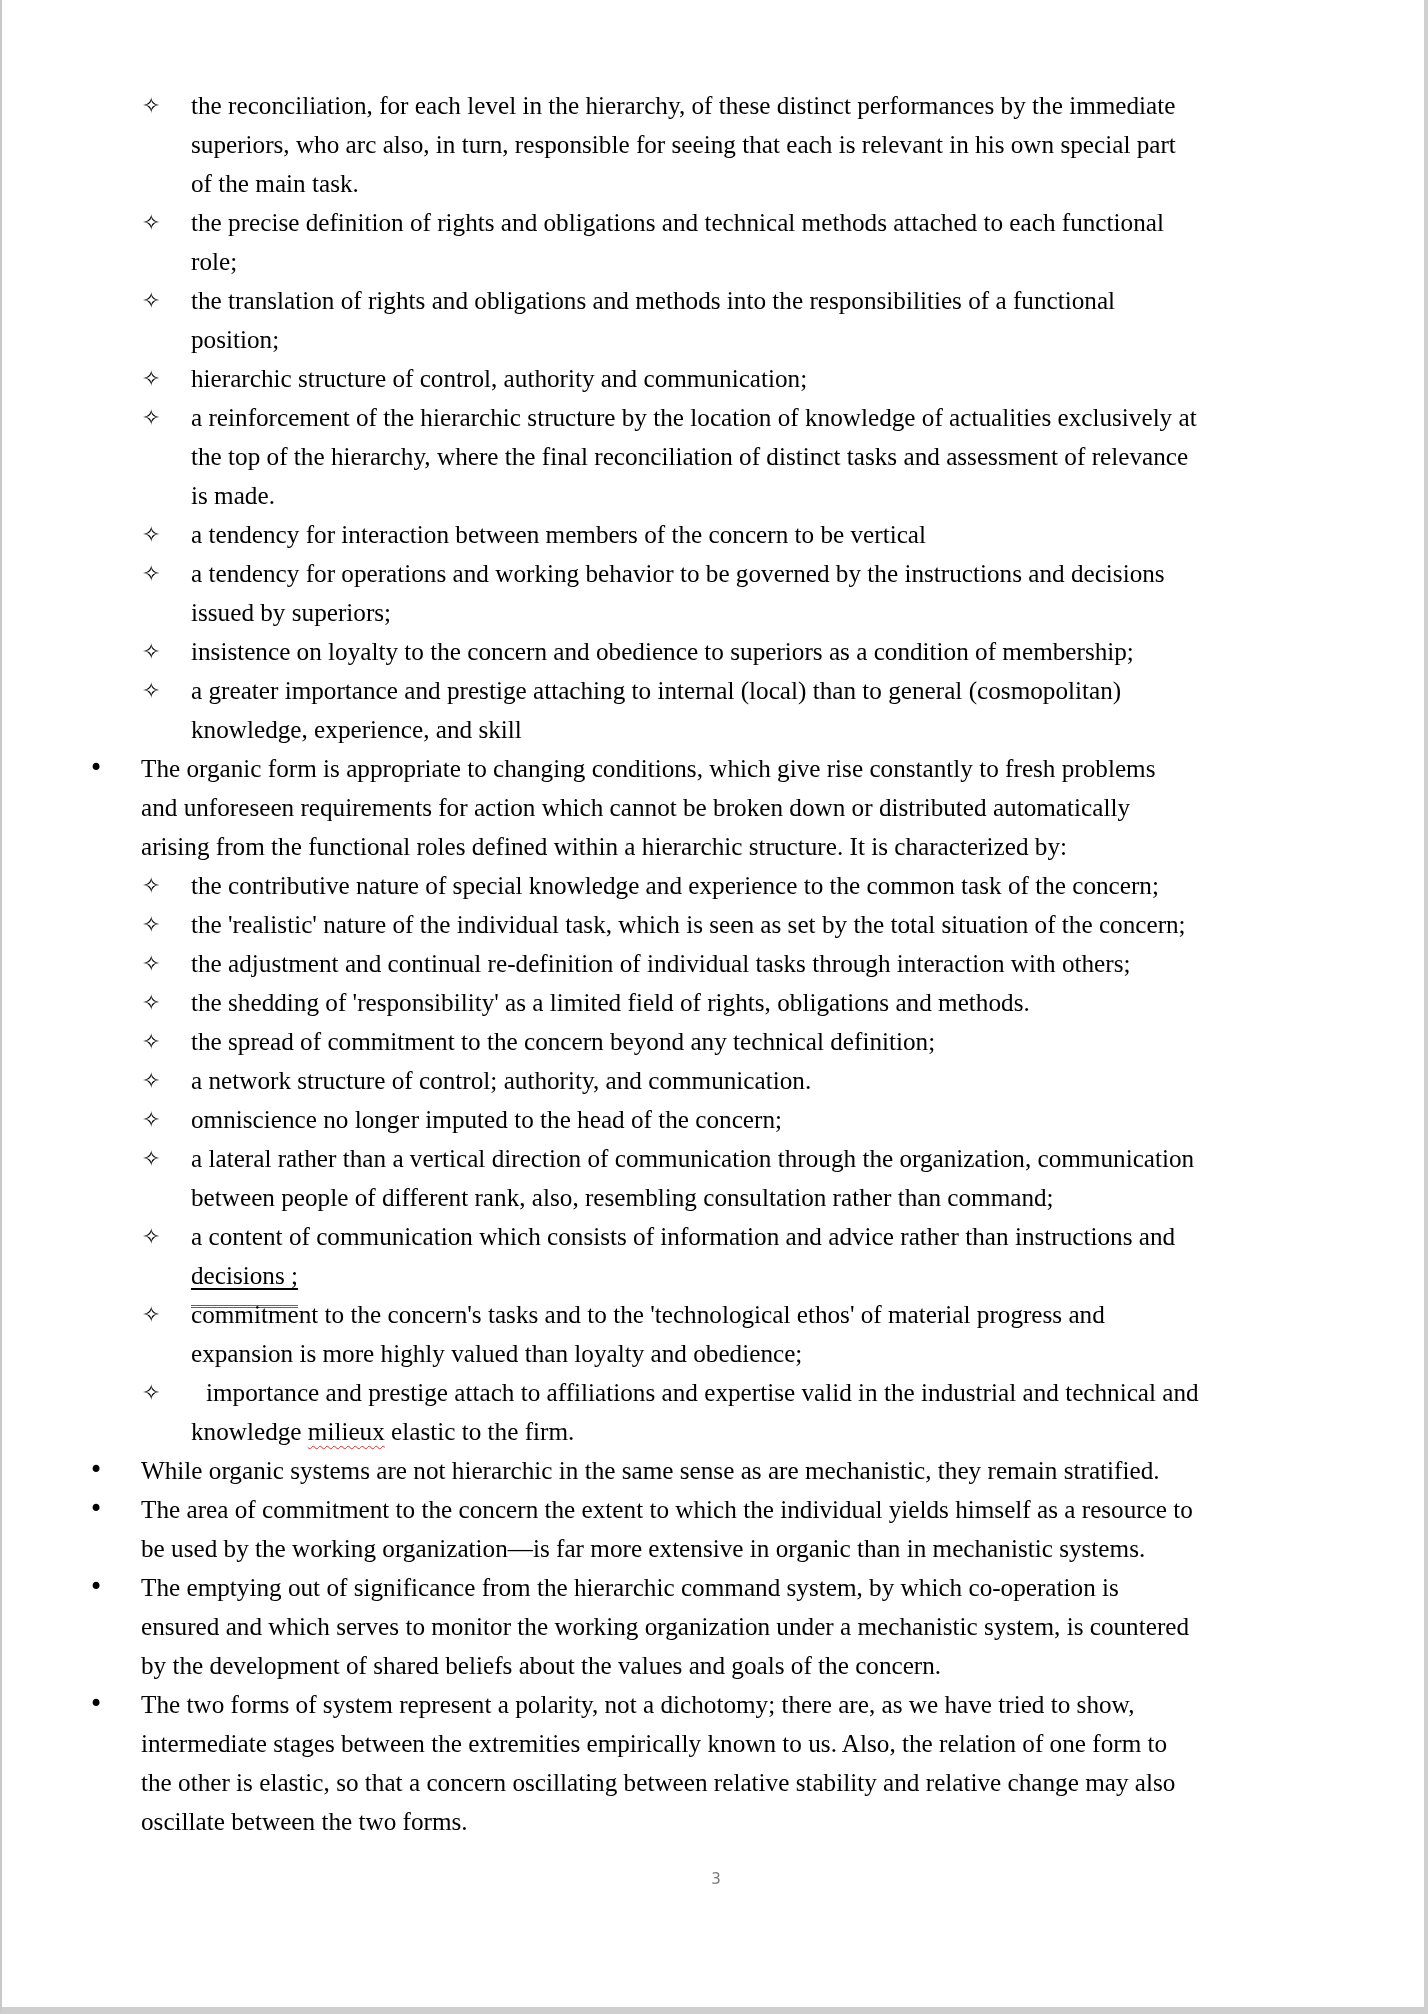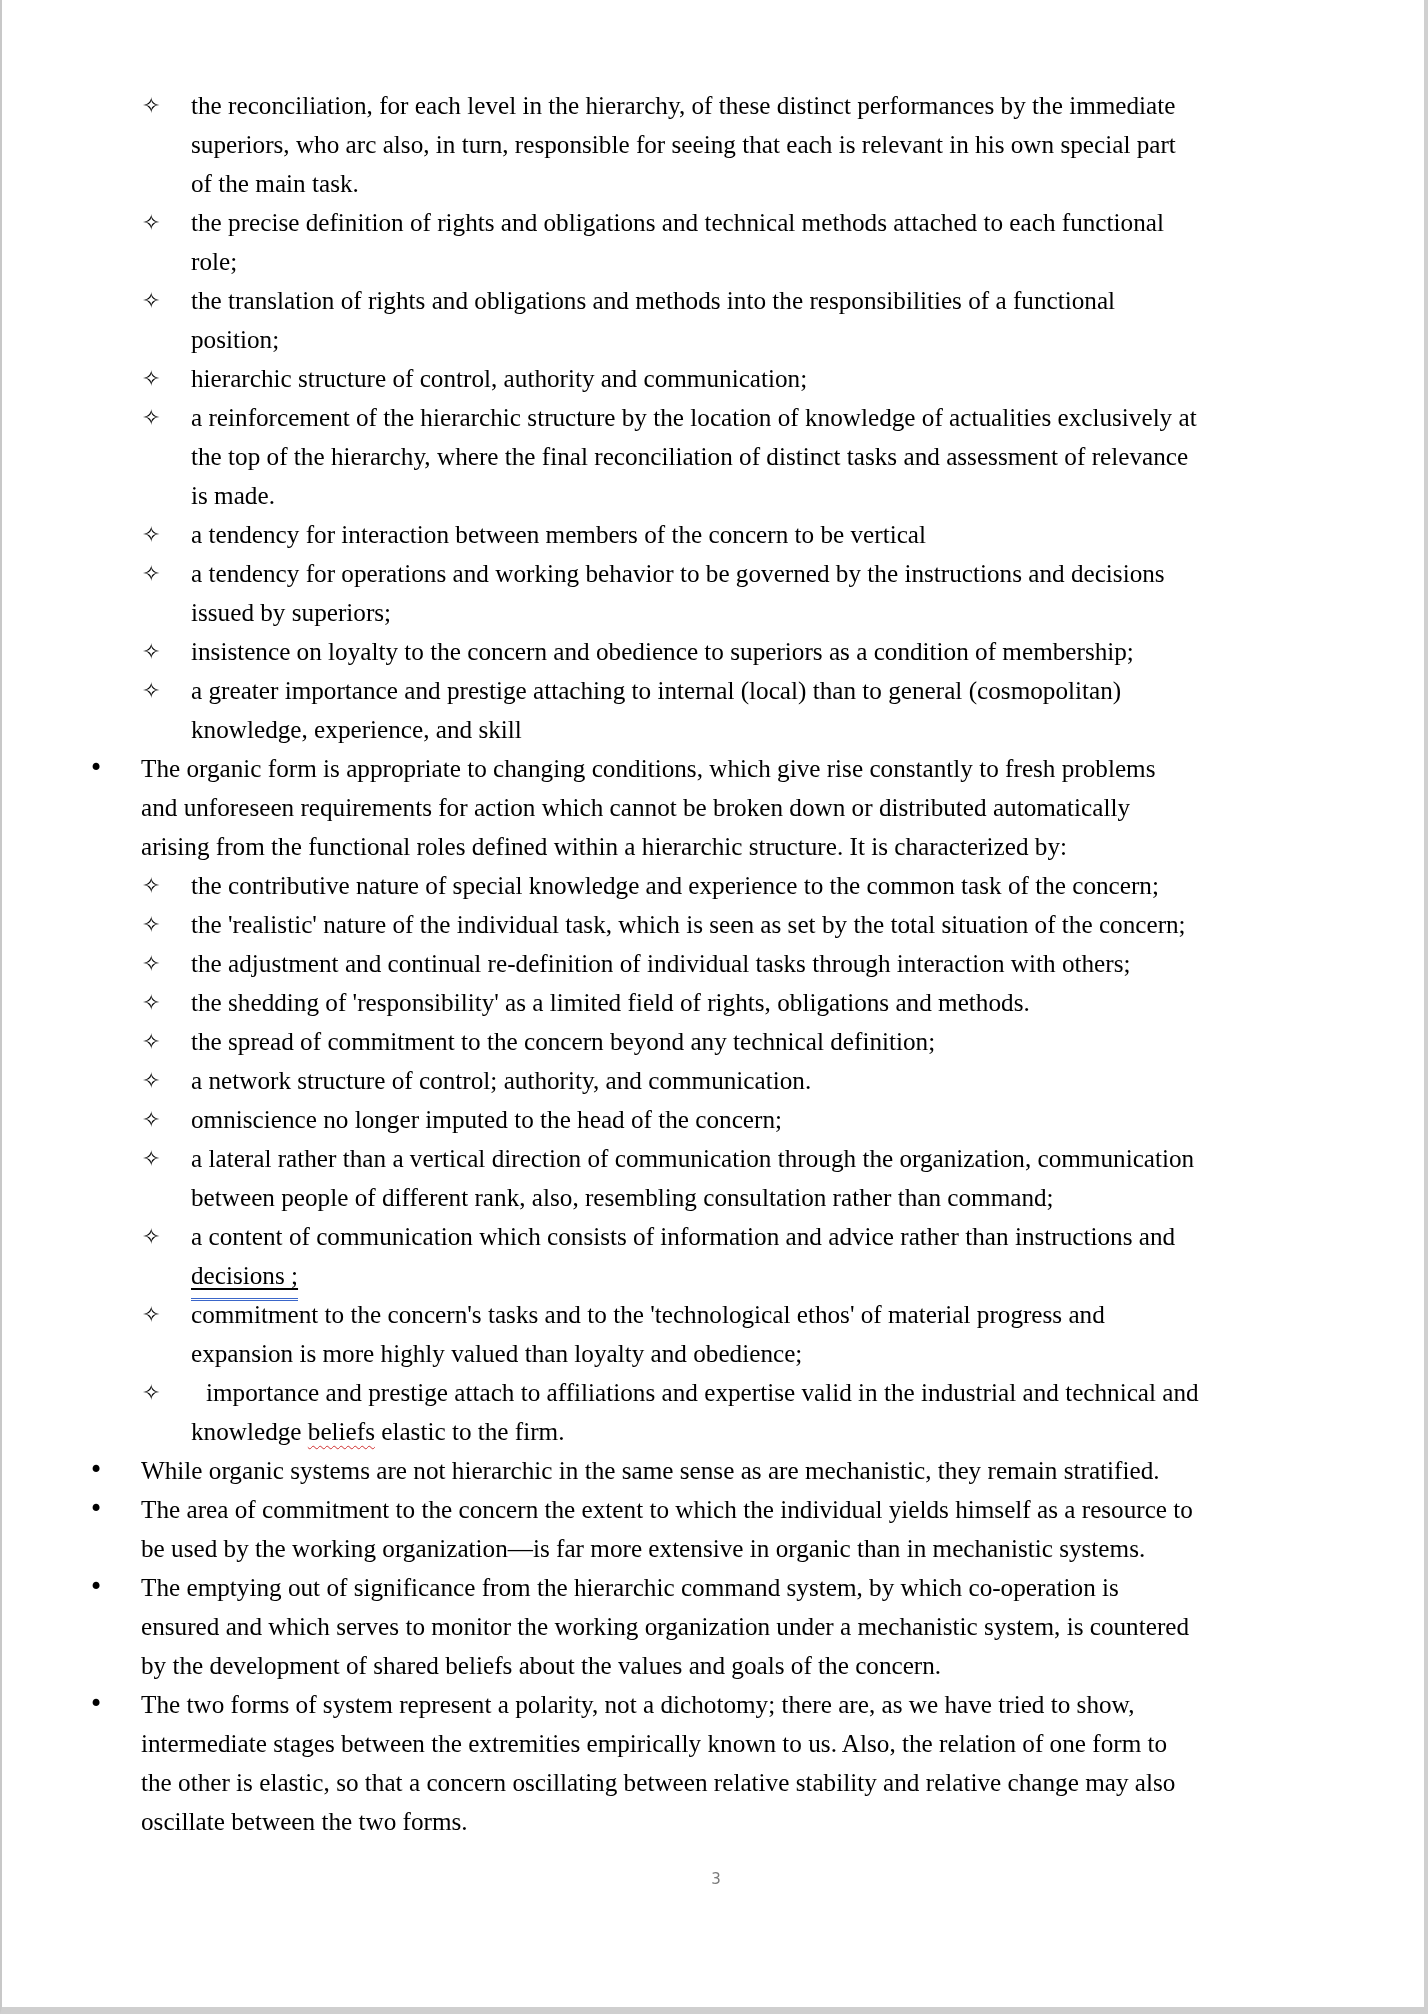--- a/index.html
+++ b/index.html
@@ -25,21 +25,21 @@
   .main { padding-left: 139px; }
   .marker {
     position: absolute; top: 0; height: 39px; line-height: 39px;
   }
   .sub .marker { left: 140px; font-size: 22px; font-family: "DejaVu Sans", sans-serif; }
   .main .marker { left: 87px; font-size: 24px; font-family: "DejaVu Sans", sans-serif; }
   .line { display: block; white-space: nowrap; }
   .u { text-decoration-thickness: 1.5px; text-underline-offset: 4px; }
   .grammar {
     text-decoration: underline; text-underline-offset: 4px; text-decoration-thickness: 1.5px;
-    border-bottom: 3px double #3a66c9; padding-bottom: 9px;
+    border-bottom: 3px double #3a66c9; padding-bottom: 16px;
   }
   .spell {
     text-decoration: underline wavy #d03030; text-underline-offset: 5px; text-decoration-thickness: 1.2px;
   }
   .indent-extra { padding-left: 15px; }
   .page-number {
     position: absolute; left: 0; width: 1428px; top: 1870px; text-align: center;
     font-family: "DejaVu Sans", sans-serif; font-size: 15px; color: #7a7a7a;
   }
 </style>
@@ -147,21 +147,21 @@
 
     <div class="item sub">
       <span class="marker">✧</span>
       <span class="line">commitment to the concern's tasks and to the 'technological ethos' of material progress and</span>
       <span class="line">expansion is more highly valued than loyalty and obedience;</span>
     </div>
 
     <div class="item sub">
       <span class="marker">✧</span>
       <span class="line indent-extra">importance and prestige attach to affiliations and expertise valid in the industrial and technical and</span>
-      <span class="line"><span>knowledge </span><span class="spell">beliefs</span><span> elastic to the firm.</span></span>
+      <span class="line"><span>knowledge </span><span class="spell">milieux</span><span> elastic to the firm.</span></span>
     </div>
 
     <div id="closing-list">
         <div class="item main">
           <span class="marker">•</span>
           <span class="line">While organic systems are not hierarchic in the same sense as are mechanistic, they remain stratified.</span>
         </div>
         <div class="item main">
           <span class="marker">•</span>
           <span class="line">The area of commitment to the concern the extent to which the individual yields himself as a resource to</span>

